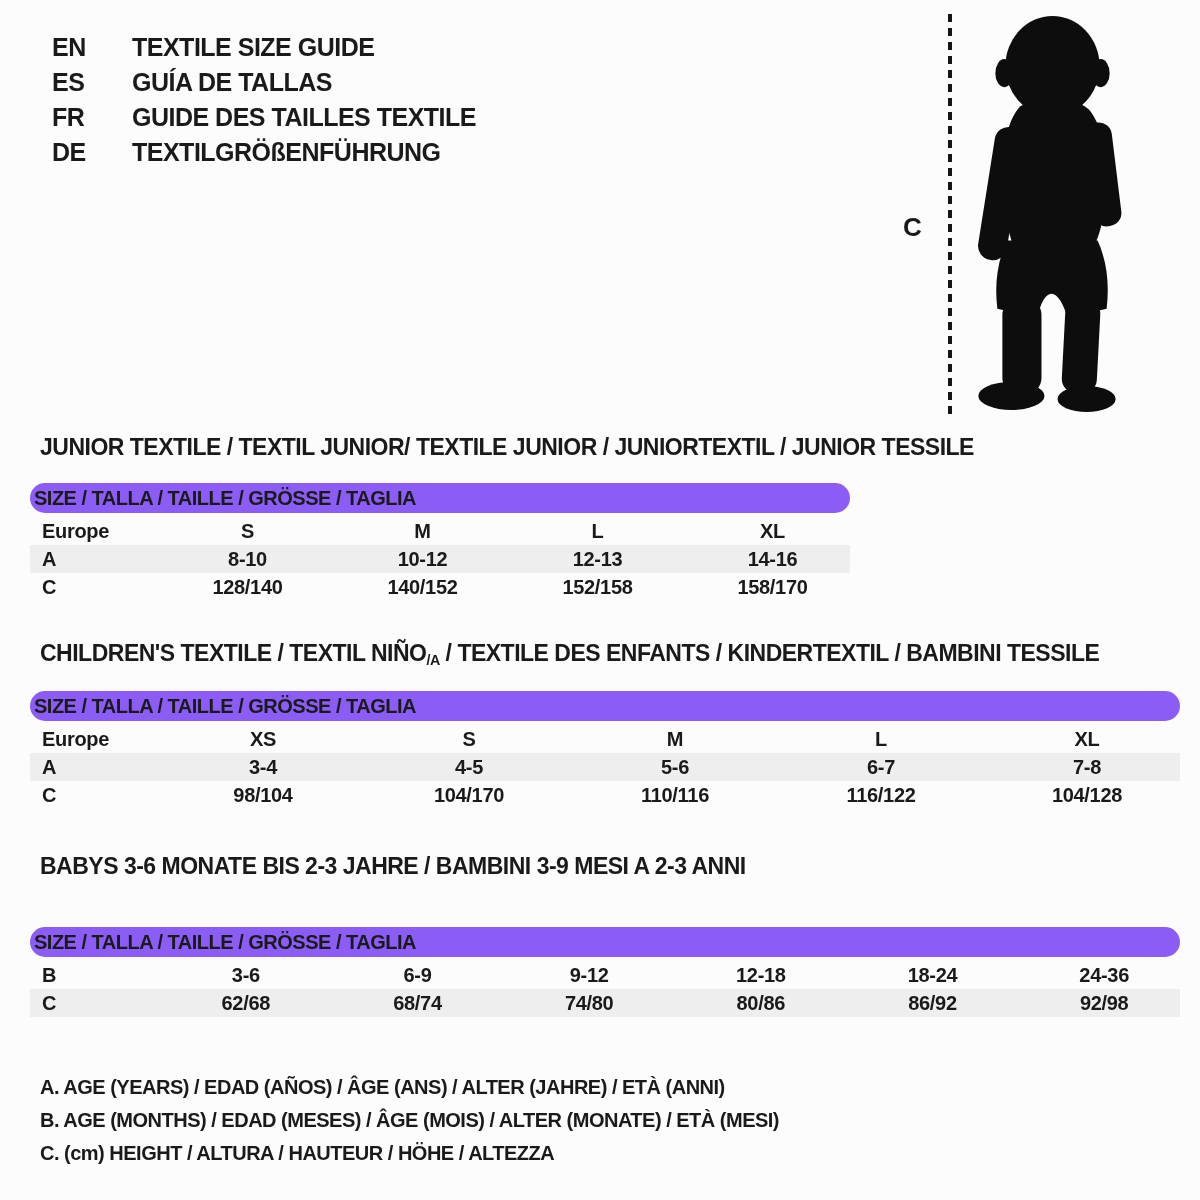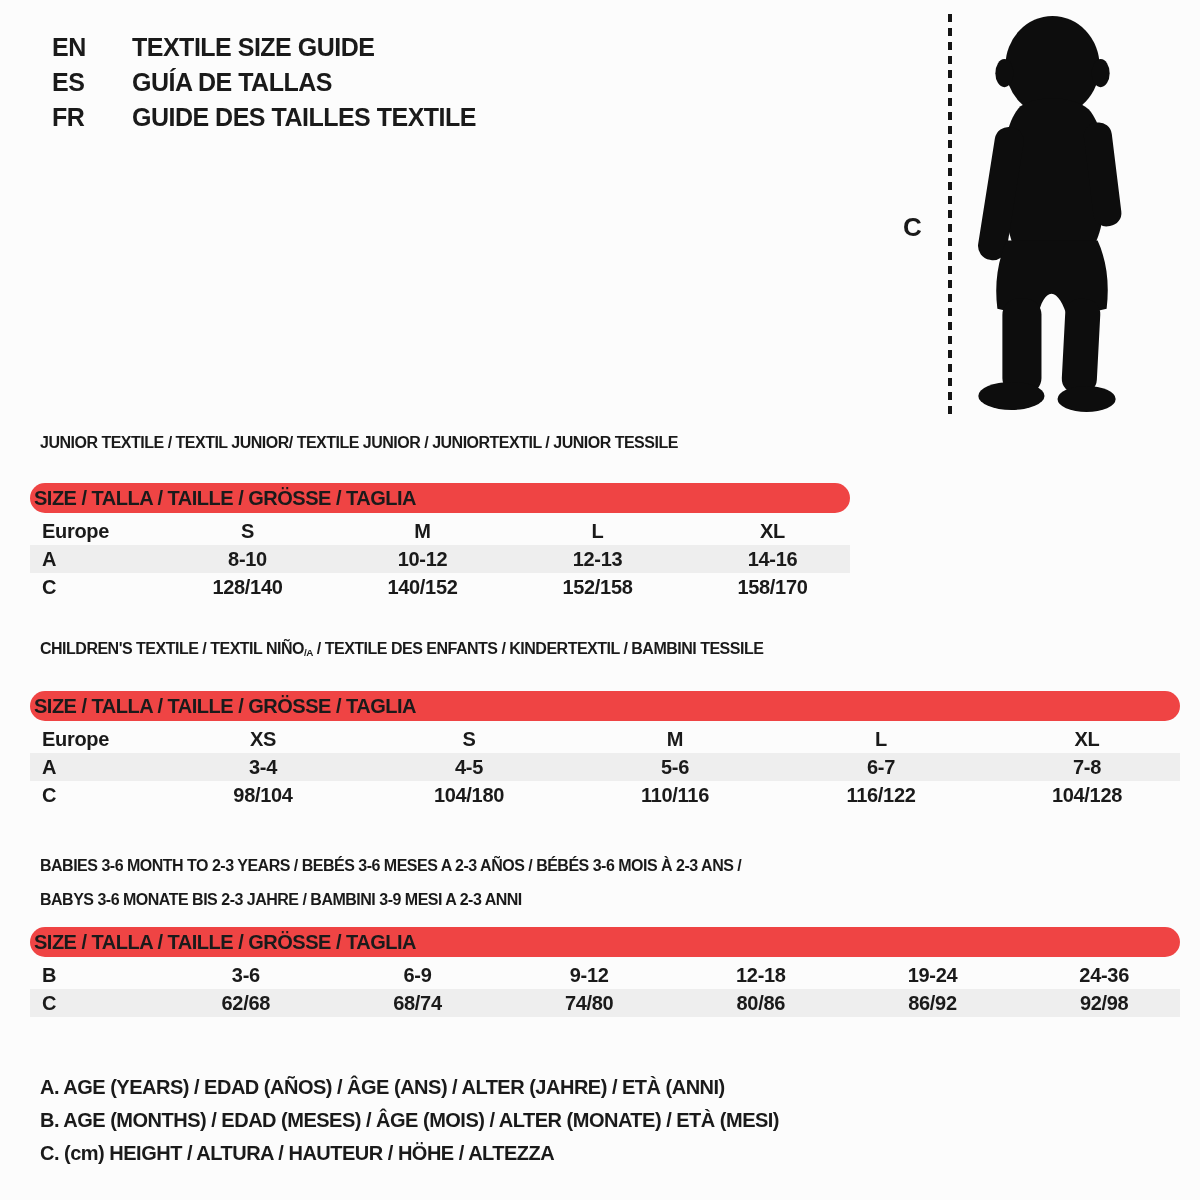--- a/index.html
+++ b/index.html
@@ -15,32 +15,32 @@
   .lang-row{display:flex;height:35px;align-items:center;font-size:25px;letter-spacing:-0.5px;white-space:nowrap;}
   .lang-code{width:80px;flex:0 0 80px;}
 
   
   .height-line{left:948px;top:14px;height:402px;width:4px;
     background:repeating-linear-gradient(to bottom,#151515 0 8px,transparent 8px 14px);}
   .measure-c{left:903px;top:212px;font-size:26px;}
   .silhouette{left:962px;top:10px;}
 
   
-  .sec-title{font-size:16px;letter-spacing:-0.5px;white-space:nowrap;}
+  .sec-title{font-size:23px;letter-spacing:-0.5px;white-space:nowrap;}
   .junior-title{left:40px;top:434px;}
   .children-title{left:40px;top:640px;}
   .babies-title{left:40px;top:849px;line-height:34px;}
   .sub{font-size:0.62em;vertical-align:-0.25em;}
 
   
   .table{position:absolute;left:30px;}
   .junior-table{top:483px;width:820px;}
   .children-table{top:691px;width:1150px;}
   .babies-table{top:927px;width:1150px;}
-  .size-bar{height:30px;background:#ef4444;display:flex;align-items:center;
+  .size-bar{height:30px;background:#8b5cf6;display:flex;align-items:center;
     padding-left:4px;font-size:20px;letter-spacing:-0.5px;margin-bottom:4px;box-sizing:border-box;border-radius:15px;}
   .trow{display:grid;height:28px;align-items:center;font-size:20px;letter-spacing:-0.3px;gap:20px;}
   .t4{grid-template-columns:120px repeat(4,1fr);}
   .t5{grid-template-columns:120px repeat(5,1fr);}
   .t6{grid-template-columns:120px repeat(6,1fr);}
   .trow .lbl{padding-left:12px;text-align:left;}
   .trow .c{text-align:center;}
   .stripe{background:#eeeeee;}
 
   
@@ -55,20 +55,24 @@
     <span class="lang-code">EN</span>
     <span class="lang-label">TEXTILE SIZE GUIDE</span>
   </div>
   <div class="lang-row">
     <span class="lang-code">ES</span>
     <span class="lang-label">GUÍA DE TALLAS</span>
   </div>
   <div class="lang-row">
     <span class="lang-code">FR</span>
     <span class="lang-label">GUIDE DES TAILLES TEXTILE</span>
+  </div>
+  <div class="lang-row">
+    <span class="lang-code">DE</span>
+    <span class="lang-label">TEXTILGRÖßENFÜHRUNG</span>
   </div>
 </div>
 
 <span class="abs measure-c">C</span>
 <div class="abs height-line"></div>
 <svg class="abs silhouette" width="180" height="406" viewBox="0 0 175 405" aria-hidden="true">
   <g fill="#0d0d0d">
     <ellipse cx="88" cy="56" rx="47" ry="50"></ellipse>
     <ellipse cx="40" cy="63" rx="9" ry="14"></ellipse>
     <ellipse cx="136" cy="63" rx="9" ry="14"></ellipse>
@@ -124,40 +128,39 @@
     <span class="lbl">A</span>
     <span class="c">3-4</span>
     <span class="c">4-5</span>
     <span class="c">5-6</span>
     <span class="c">6-7</span>
     <span class="c">7-8</span>
   </div>
   <div class="trow t5">
     <span class="lbl">C</span>
     <span class="c">98/104</span>
-    <span class="c">104/180</span>
+    <span class="c">104/170</span>
     <span class="c">110/116</span>
     <span class="c">116/122</span>
     <span class="c">104/128</span>
   </div>
 </div>
 
 <div class="abs sec-title babies-title">
-  <div>BABIES 3-6 MONTH TO 2-3 YEARS / BEBÉS 3-6 MESES A 2-3 AÑOS / BÉBÉS 3-6 MOIS À 2-3 ANS /</div>
   <div>BABYS 3-6 MONATE BIS 2-3 JAHRE / BAMBINI 3-9 MESI A 2-3 ANNI</div>
 </div>
 <div class="table babies-table">
   <div class="size-bar">SIZE / TALLA / TAILLE / GRÖSSE / TAGLIA</div>
   <div class="trow t6">
     <span class="lbl">B</span>
     <span class="c">3-6</span>
     <span class="c">6-9</span>
     <span class="c">9-12</span>
     <span class="c">12-18</span>
-    <span class="c">19-24</span>
+    <span class="c">18-24</span>
     <span class="c">24-36</span>
   </div>
   <div class="trow t6 stripe">
     <span class="lbl">C</span>
     <span class="c">62/68</span>
     <span class="c">68/74</span>
     <span class="c">74/80</span>
     <span class="c">80/86</span>
     <span class="c">86/92</span>
     <span class="c">92/98</span>

